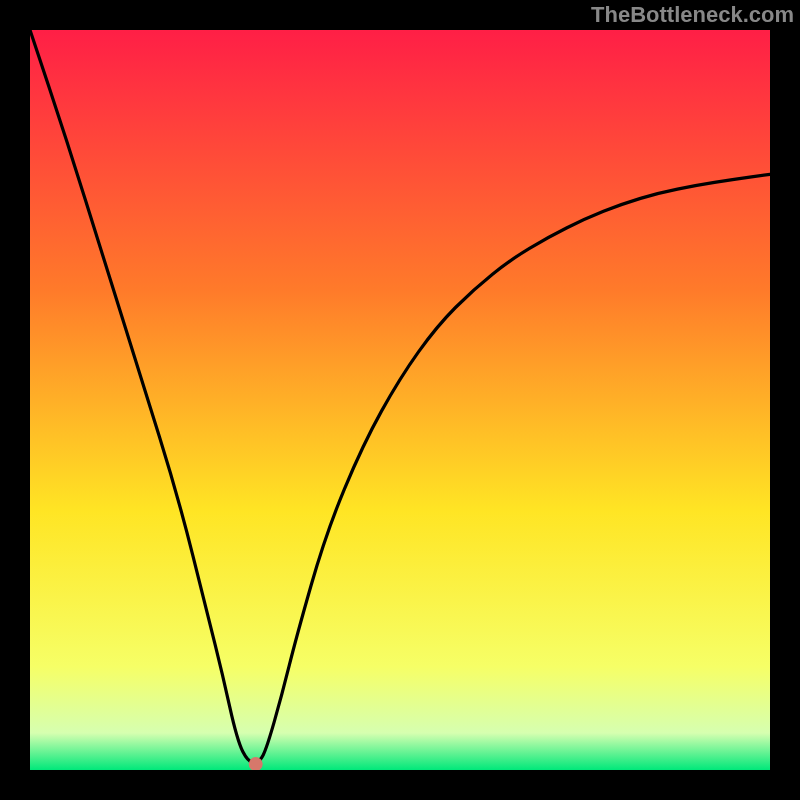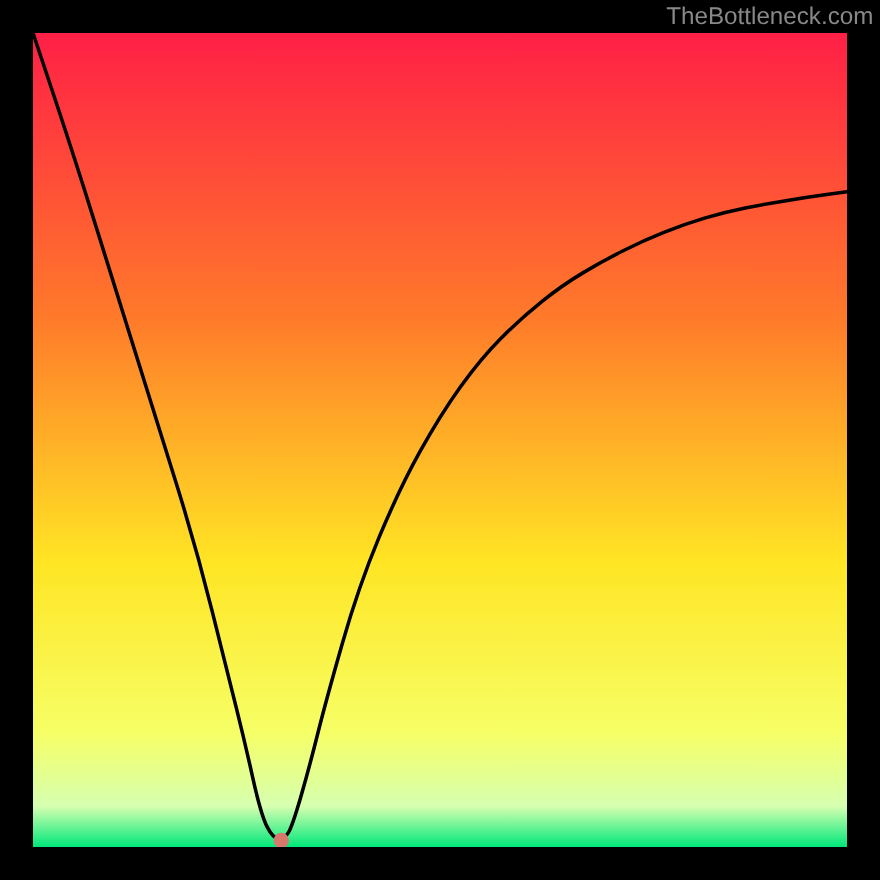--- a/index.html
+++ b/index.html
@@ -16,21 +16,21 @@
     width: 800px;
     height: 800px;
     background: #000;
   }
   .watermark {
     position: absolute;
     top: 2px;
     right: 6px;
     color: #888;
     font-size: 22px;
-    font-weight: 400;
+    font-weight: 700;
     z-index: 10;
     user-select: none;
   }
   .plot {
     position: absolute;
     left: 30px;
     top: 30px;
     width: 740px;
     height: 740px;
   }

